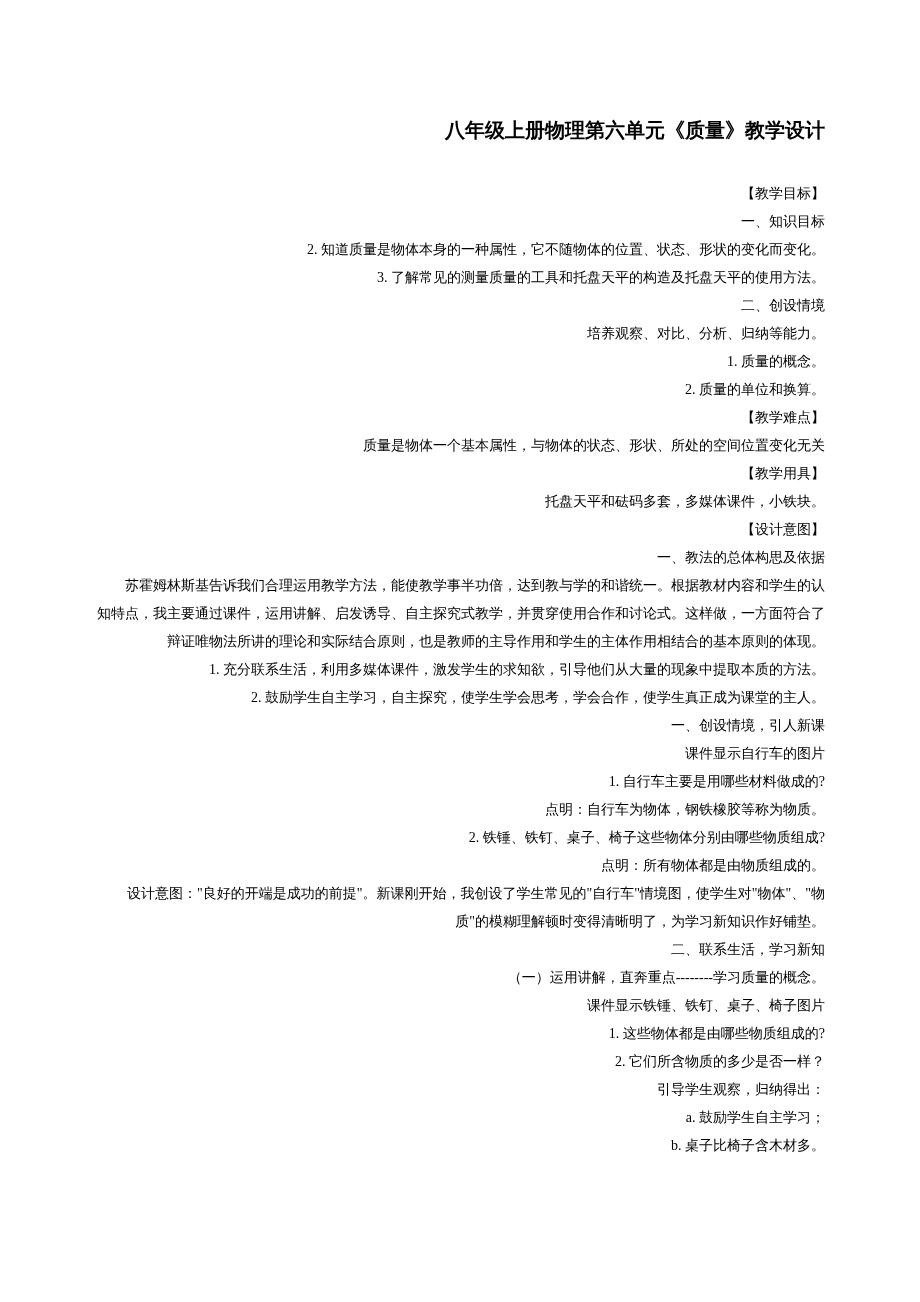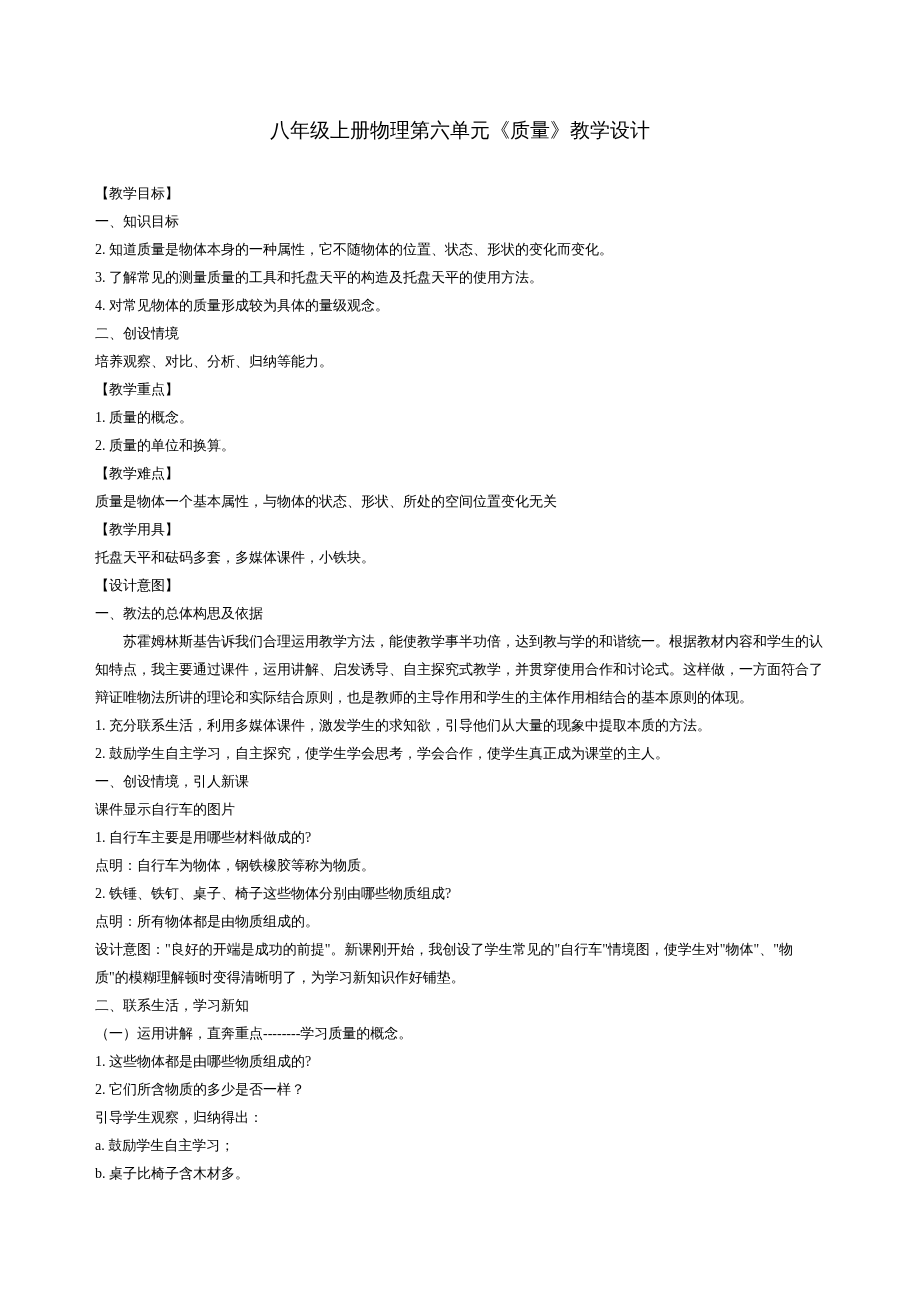--- a/index.html
+++ b/index.html
@@ -10,62 +10,61 @@
     body {
       font-family: "SimSun", "宋体", serif;
       background: #ffffff;
       width: 920px;
       padding: 110px 95px 60px 95px;
       font-size: 14px;
       color: #000000;
       line-height: 2.0;
     }
     .title {
-      text-align: center;
+      text-align: right;
       font-size: 20px;
-      font-weight: normal;
+      font-weight: bold;
       margin-bottom: 30px;
       font-family: "SimSun", "宋体", serif;
     }
     .line {
-      text-align: left;
+      text-align: right;
     }
   </style>
 </head>
 <body>
 
 <h1 class="title">八年级上册物理第六单元《质量》教学设计</h1>
 
 <div id="body-content">
     <p class="line">【教学目标】</p>
     <p class="line">一、知识目标</p>
     <p class="line">2. 知道质量是物体本身的一种属性，它不随物体的位置、状态、形状的变化而变化。</p>
     <p class="line">3. 了解常见的测量质量的工具和托盘天平的构造及托盘天平的使用方法。</p>
-    <p class="line">4. 对常见物体的质量形成较为具体的量级观念。</p>
     <p class="line">二、创设情境</p>
     <p class="line">培养观察、对比、分析、归纳等能力。</p>
-    <p class="line">【教学重点】</p>
     <p class="line">1. 质量的概念。</p>
     <p class="line">2. 质量的单位和换算。</p>
     <p class="line">【教学难点】</p>
     <p class="line">质量是物体一个基本属性，与物体的状态、形状、所处的空间位置变化无关</p>
     <p class="line">【教学用具】</p>
     <p class="line">托盘天平和砝码多套，多媒体课件，小铁块。</p>
     <p class="line">【设计意图】</p>
     <p class="line">一、教法的总体构思及依据</p>
     <p class="line">　　苏霍姆林斯基告诉我们合理运用教学方法，能使教学事半功倍，达到教与学的和谐统一。根据教材内容和学生的认知特点，我主要通过课件，运用讲解、启发诱导、自主探究式教学，并贯穿使用合作和讨论式。这样做，一方面符合了辩证唯物法所讲的理论和实际结合原则，也是教师的主导作用和学生的主体作用相结合的基本原则的体现。</p>
     <p class="line">1. 充分联系生活，利用多媒体课件，激发学生的求知欲，引导他们从大量的现象中提取本质的方法。</p>
     <p class="line">2. 鼓励学生自主学习，自主探究，使学生学会思考，学会合作，使学生真正成为课堂的主人。</p>
     <p class="line">一、创设情境，引人新课</p>
     <p class="line">课件显示自行车的图片</p>
     <p class="line">1. 自行车主要是用哪些材料做成的?</p>
     <p class="line">点明：自行车为物体，钢铁橡胶等称为物质。</p>
     <p class="line">2. 铁锤、铁钉、桌子、椅子这些物体分别由哪些物质组成?</p>
     <p class="line">点明：所有物体都是由物质组成的。</p>
     <p class="line">设计意图："良好的开端是成功的前提"。新课刚开始，我创设了学生常见的"自行车"情境图，使学生对"物体"、"物质"的模糊理解顿时变得清晰明了，为学习新知识作好铺垫。</p>
     <p class="line">二、联系生活，学习新知</p>
     <p class="line">（一）运用讲解，直奔重点--------学习质量的概念。</p>
+    <p class="line">课件显示铁锤、铁钉、桌子、椅子图片</p>
     <p class="line">1. 这些物体都是由哪些物质组成的?</p>
     <p class="line">2. 它们所含物质的多少是否一样？</p>
     <p class="line">引导学生观察，归纳得出：</p>
     <p class="line">a. 鼓励学生自主学习；</p>
     <p class="line">b. 桌子比椅子含木材多。</p>
   </div>
 
 </body></html>

